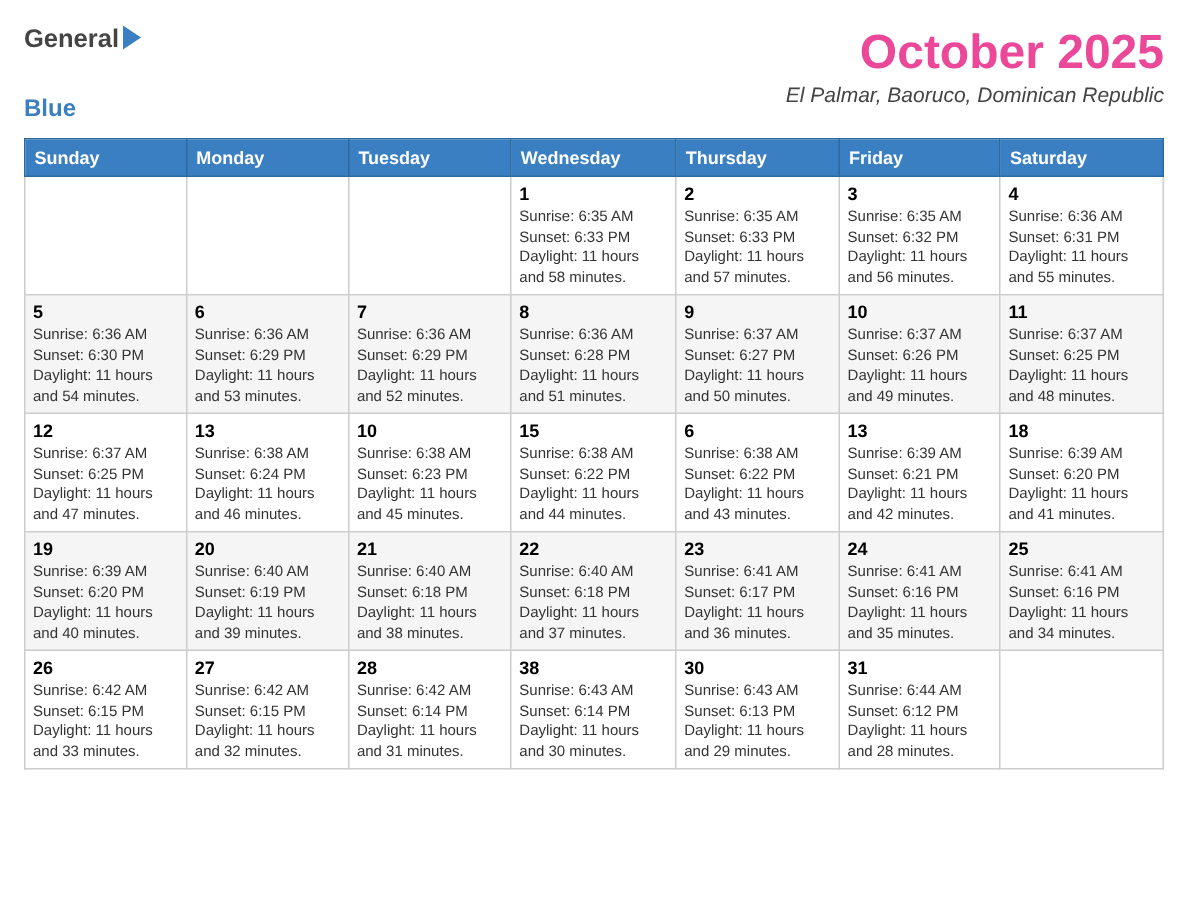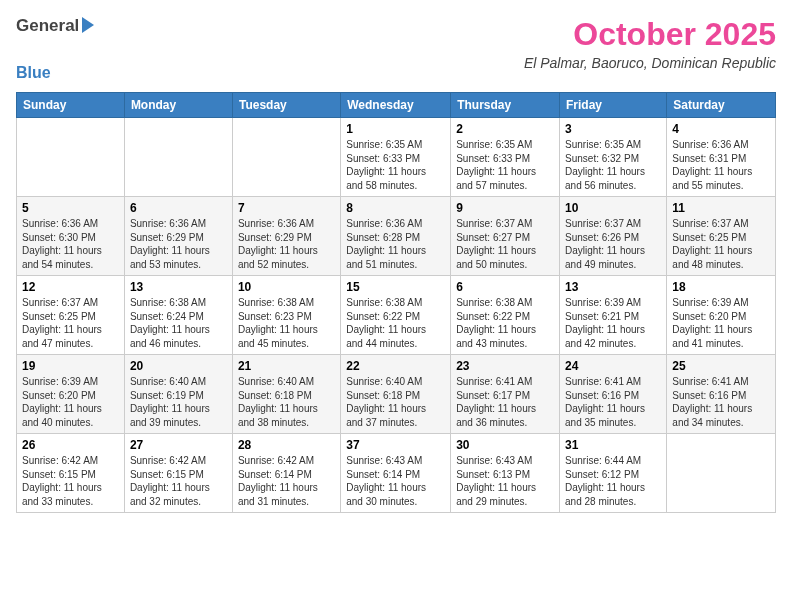--- a/index.html
+++ b/index.html
@@ -241,21 +241,21 @@
           </td>
           <td>
             <span class="day-num">27</span>
             <div class="day-info">Sunrise: 6:42 AM<br>Sunset: 6:15 PM<br>Daylight: 11 hours and 32 minutes.</div>
           </td>
           <td>
             <span class="day-num">28</span>
             <div class="day-info">Sunrise: 6:42 AM<br>Sunset: 6:14 PM<br>Daylight: 11 hours and 31 minutes.</div>
           </td>
           <td>
-            <span class="day-num">37</span>
+            <span class="day-num">38</span>
             <div class="day-info">Sunrise: 6:43 AM<br>Sunset: 6:14 PM<br>Daylight: 11 hours and 30 minutes.</div>
           </td>
           <td>
             <span class="day-num">30</span>
             <div class="day-info">Sunrise: 6:43 AM<br>Sunset: 6:13 PM<br>Daylight: 11 hours and 29 minutes.</div>
           </td>
           <td>
             <span class="day-num">31</span>
             <div class="day-info">Sunrise: 6:44 AM<br>Sunset: 6:12 PM<br>Daylight: 11 hours and 28 minutes.</div>
           </td>

